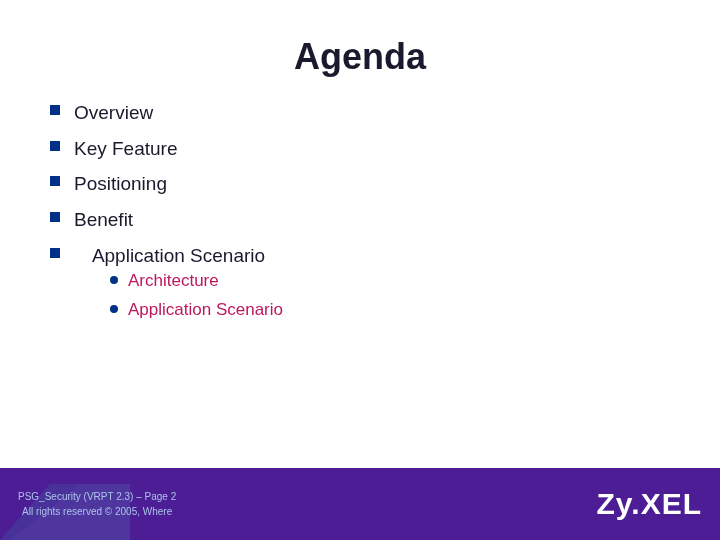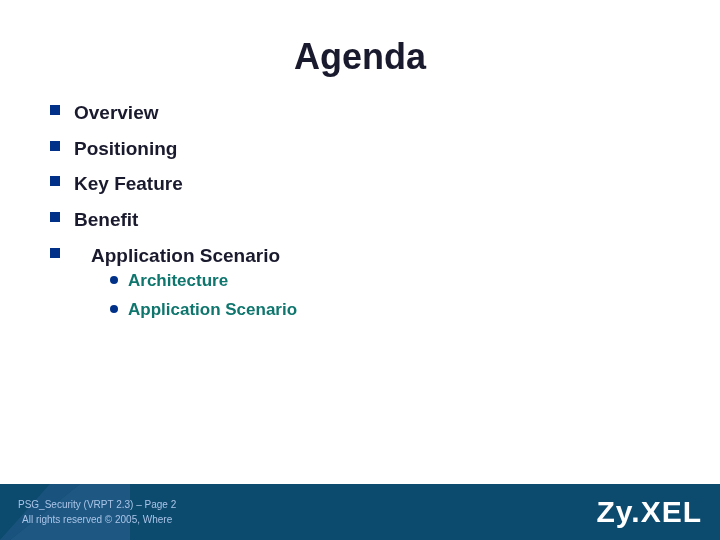--- a/index.html
+++ b/index.html
@@ -30,21 +30,20 @@
     .title {
       font-size: 36px;
       font-weight: bold;
       color: #1a1a2e;
       margin-bottom: 22px;
     }
 
     .bullet-list {
       list-style: none;
       padding: 0;
-      font-weight: bold;
     }
 
     .bullet-item {
       display: flex;
       align-items: flex-start;
       margin-bottom: 10px;
     }
 
     .bullet-square {
       width: 10px;
@@ -79,27 +78,27 @@
       height: 8px;
       background: #003087;
       border-radius: 50%;
       flex-shrink: 0;
       margin-top: 6px;
       margin-right: 10px;
     }
 
     .sub-text {
       font-size: 17px;
-      color: #0f766e;
+      color: #be185d;
       line-height: 1.35;
     }
 
     .footer {
-      height: 56px;
-      background: #0c4a6e;
+      height: 72px;
+      background: #4c1d95;
       display: flex;
       align-items: center;
       justify-content: space-between;
       padding: 0 18px 0 18px;
       position: relative;
     }
 
     .footer-watermark {
       position: absolute;
       left: 0;
@@ -148,25 +147,25 @@
   <div class="content-area">
     <div class="title">Agenda</div>
 
     <ul class="bullet-list">
     <li class="bullet-item">
           <div class="bullet-square"></div>
           <div><span class="bullet-text">Overview</span></div>
         </li>
         <li class="bullet-item">
           <div class="bullet-square"></div>
+          <div><span class="bullet-text">Key Feature</span></div>
+        </li>
+        <li class="bullet-item">
+          <div class="bullet-square"></div>
           <div><span class="bullet-text">Positioning</span></div>
-        </li>
-        <li class="bullet-item">
-          <div class="bullet-square"></div>
-          <div><span class="bullet-text">Key Feature</span></div>
         </li>
         <li class="bullet-item">
           <div class="bullet-square"></div>
           <div><span class="bullet-text">Benefit</span></div>
         </li>
         <li class="bullet-item">
           <div class="bullet-square"></div>
           <div><span class="bullet-text">Application Scenario</span><ul class="sub-list">
               <li class="sub-item">
                 <div class="sub-dot"></div>

